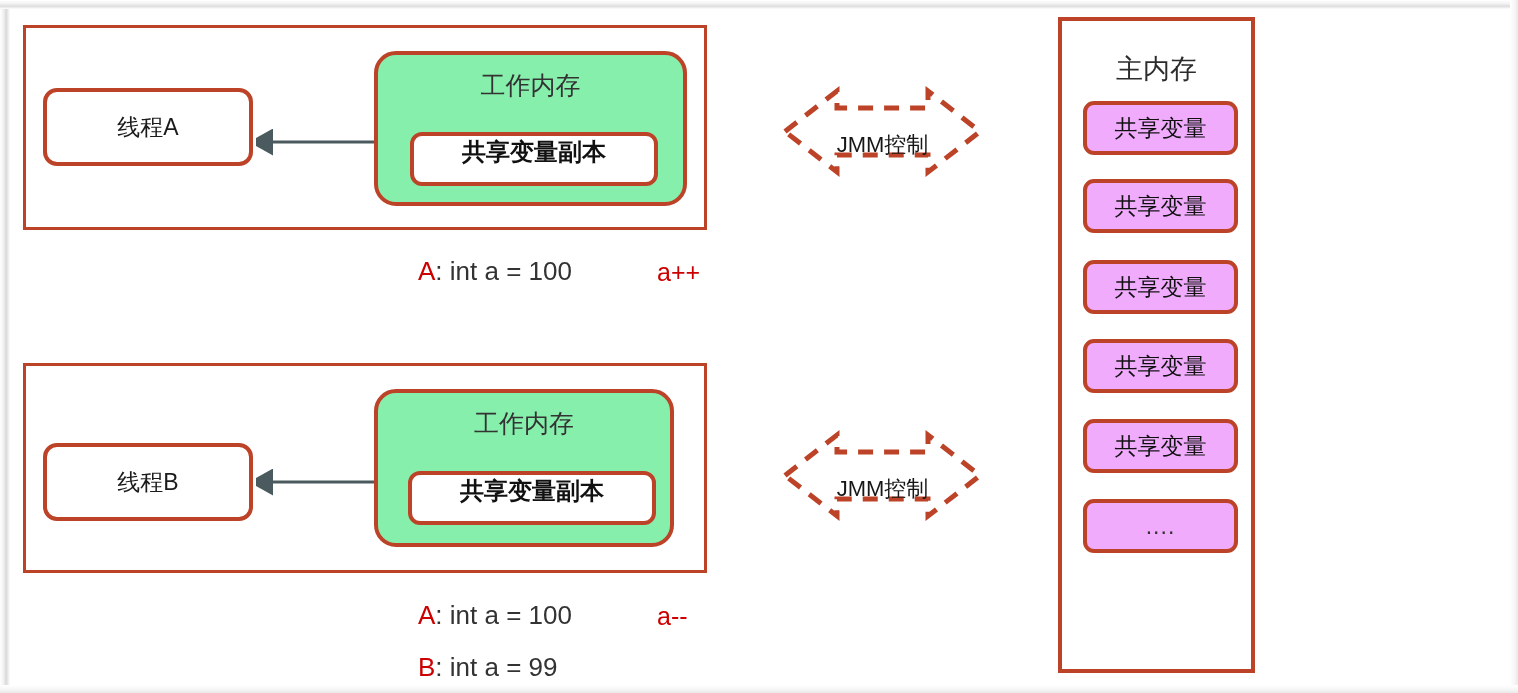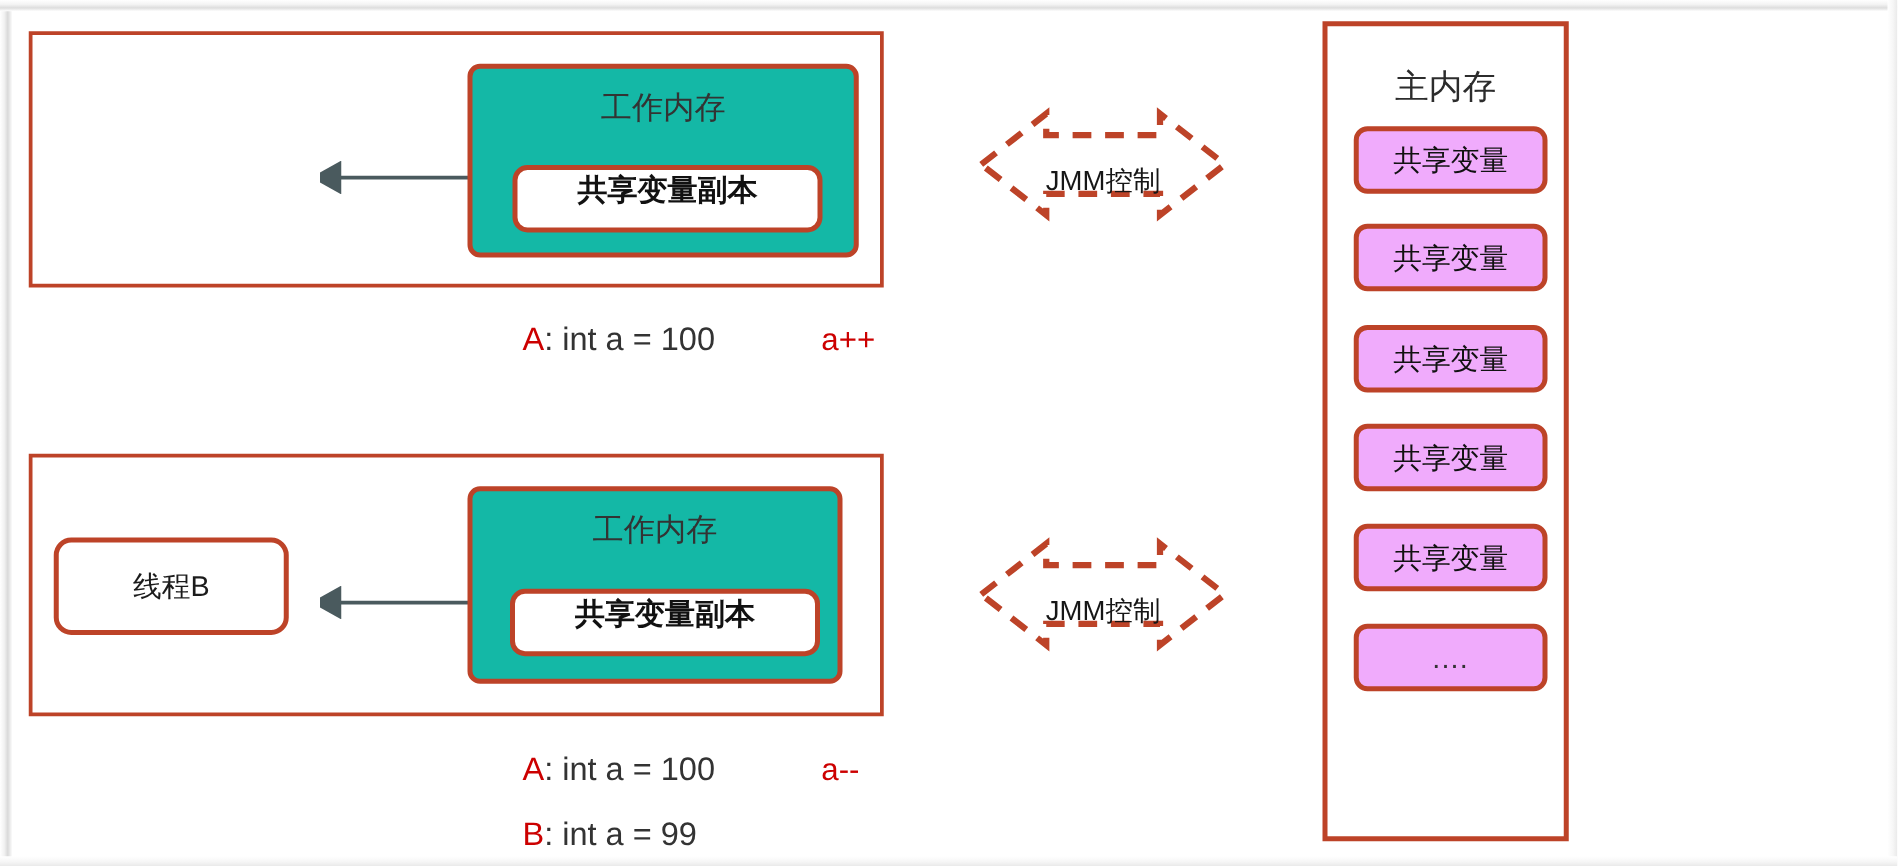--- a/index.html
+++ b/index.html
@@ -57,23 +57,23 @@
     background: #ffffff;
     display: flex;
     align-items: center;
     justify-content: center;
     color: #1b1b1b;
     font-size: 23px;
   }
   .work-mem {
     position: absolute;
     border: 4px solid var(--accent);
-    border-radius: 10px;
-    box-sizing: border-box;
-    background: #14b8a6;
+    border-radius: 22px;
+    box-sizing: border-box;
+    background: #86efac;
   }
   .work-mem-title {
     position: absolute;
     left: 0; right: 0;
     top: 14px;
     text-align: center;
     font-size: 25px;
     color: #333333;
   }
   .shared-copy {
@@ -166,20 +166,23 @@
 
 <div id="canvas">
 
   <div class="page-edge-left"></div>
   <div class="page-edge-top"></div>
   <div class="page-edge-right"></div>
   <div class="page-edge-bottom"></div>
 
   <div class="thread-block" style="left:23px; top:25px; width:684px; height:205px;">
 
+    <div class="thread-box" style="left:17px; top:60px; width:210px; height:78px;">
+      <span>线程A</span>
+    </div>
 
     <svg class="connector" style="left:230px; top:99px;" width="140" height="30">
       <defs>
         <marker id="ahL" markerWidth="9" markerHeight="9" refX="7" refY="4.5" orient="auto">
           <path d="M8,0 L0,4.5 L8,9 Z" fill="#4a5a5e"></path>
         </marker>
         <marker id="ahR" markerWidth="9" markerHeight="9" refX="2" refY="4.5" orient="auto">
           <path d="M0,0 L8,4.5 L0,9 Z" fill="#4a5a5e"></path>
         </marker>
       </defs>
@@ -194,21 +197,21 @@
     </div>
   </div>
 
   <div class="code-line" style="left:418px; top:256px;">
     <span class="tag">A</span><span>:</span>&nbsp;<span>int a = 100</span>
   </div>
   <div class="op" style="left:657px; top:258px;">a++</div>
 
   <div class="thread-block" style="left:23px; top:363px; width:684px; height:210px;">
 
-    <div class="thread-box" style="left:17px; top:64px; width:188px; height:78px;">
+    <div class="thread-box" style="left:17px; top:77px; width:210px; height:78px;">
       <span>线程B</span>
     </div>
 
     <svg class="connector" style="left:230px; top:101px;" width="140" height="30">
       <line x1="14" y1="15" x2="126" y2="15" stroke="#4a5a5e" stroke-width="3" marker-start="url(#ahL)" marker-end="url(#ahR)"></line>
     </svg>
 
     <div class="work-mem" style="left:348px; top:23px; width:300px; height:158px;">
       <div class="work-mem-title">工作内存</div>
       <div class="shared-copy" style="left:30px; top:78px; width:248px; height:54px;">

